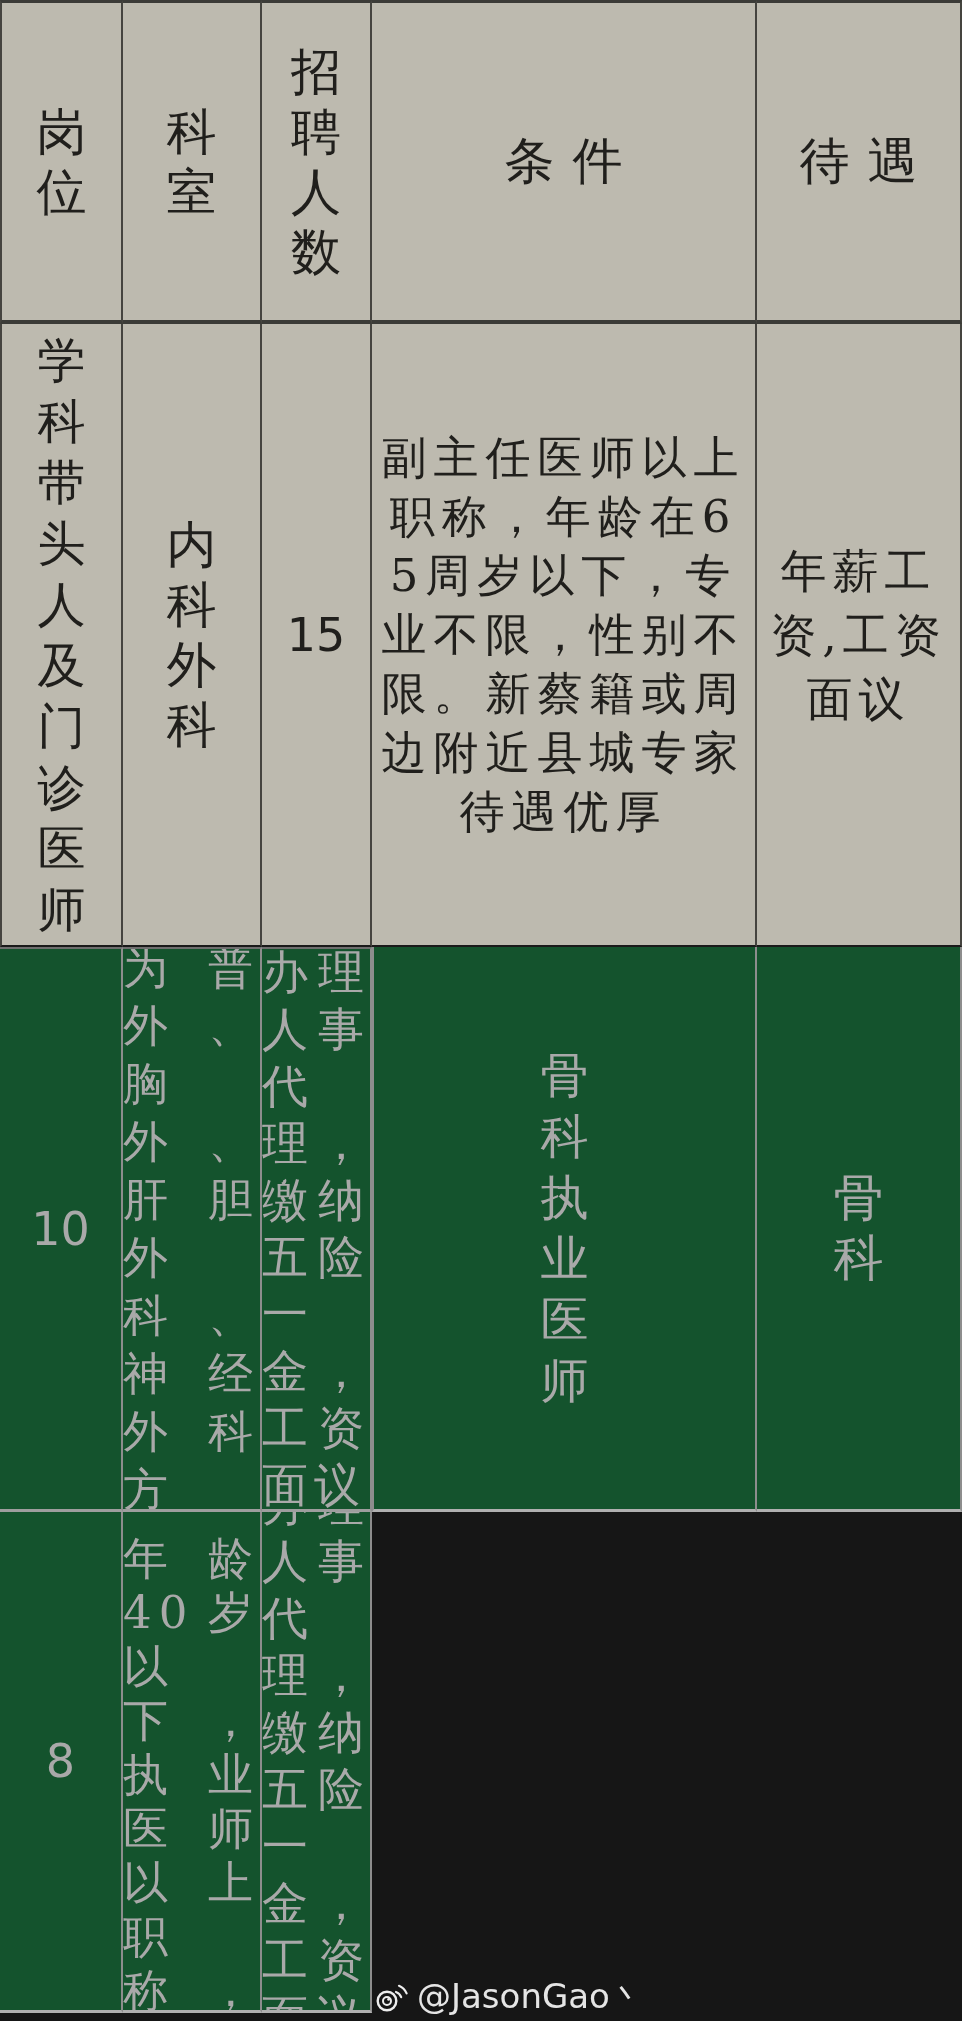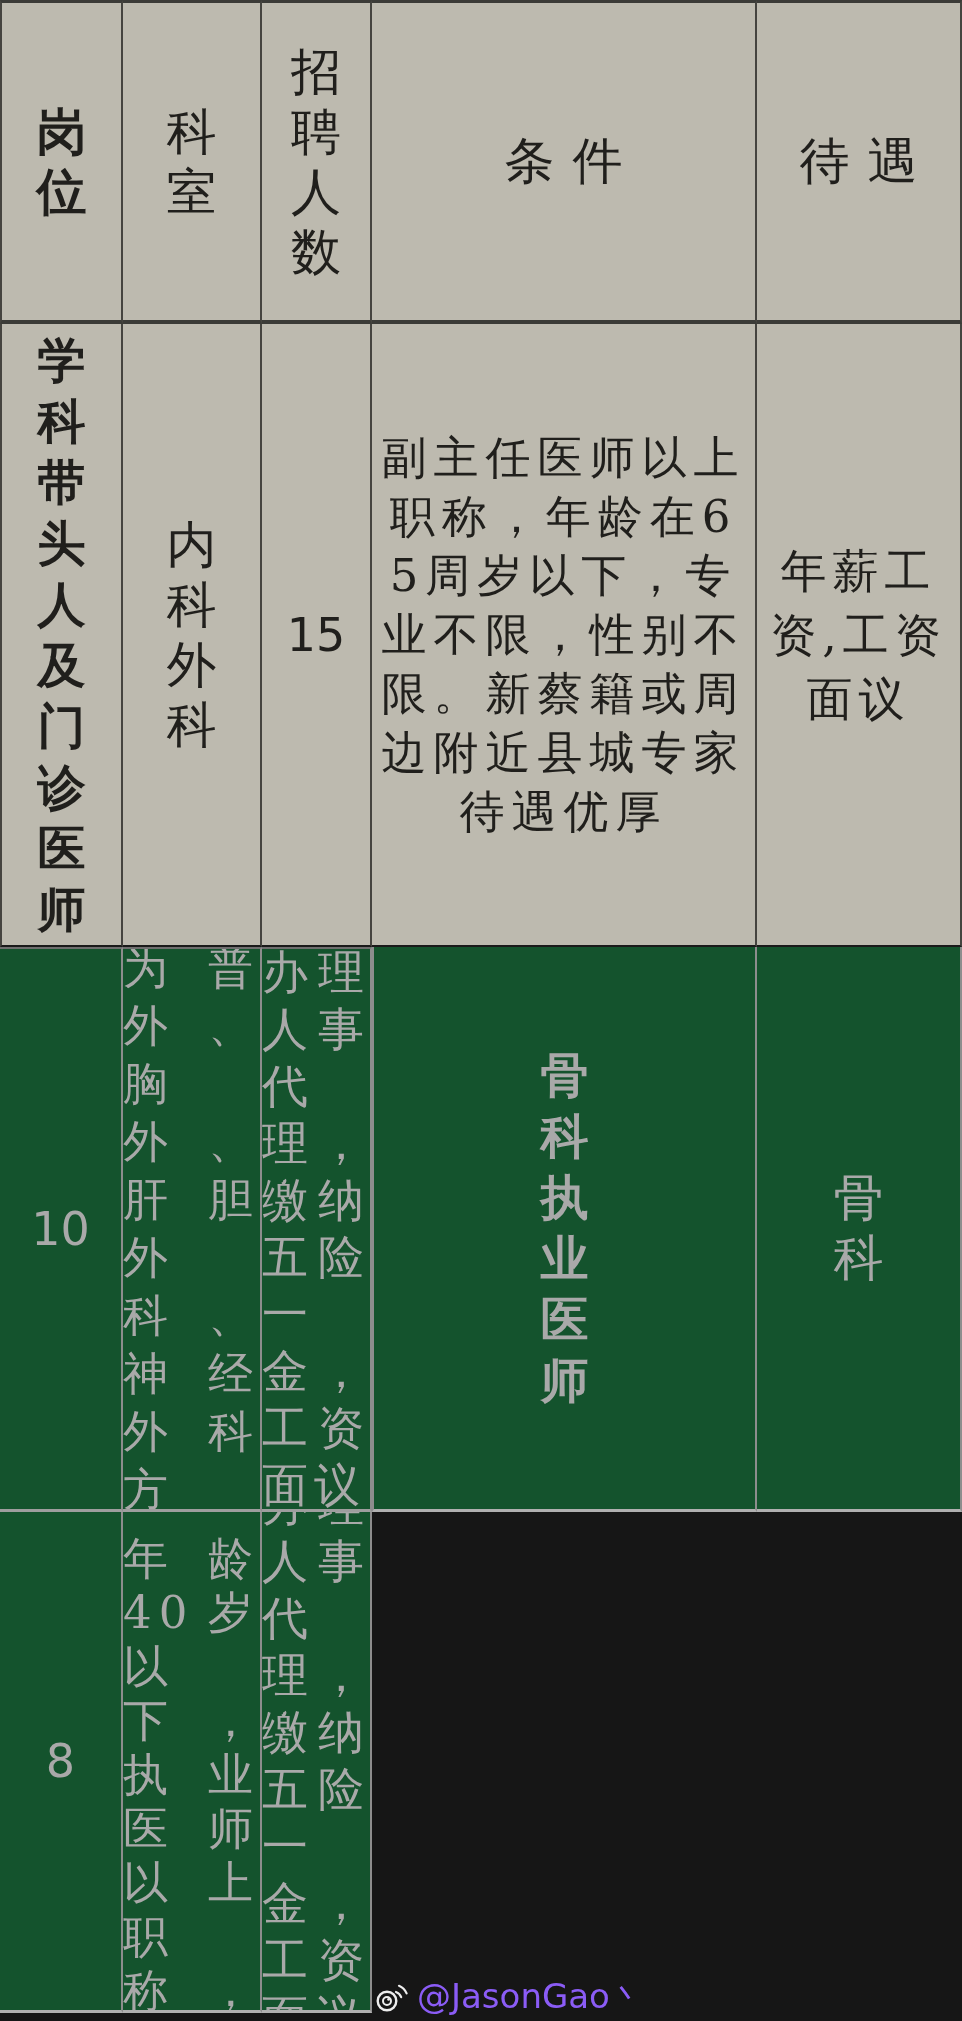--- a/index.html
+++ b/index.html
@@ -13,21 +13,21 @@
     grid-template-columns:123px 139px 110px 385px 205px;
     grid-template-rows:324px 623px 565px 501px 8px;
     background:#161616;
   }
 
   .cell {
     display:flex; align-items:center; justify-content:center;
     overflow:hidden;
     border-right:2px solid var(--bc);
   }
-  .first { border-left:2px solid var(--bc);font-weight:bold; }
+  .first { border-left:2px solid var(--bc); }
 
   
   .light { --bc:#45443f; background:#bdbaaf; color:#201f1c; }
   
   .dark  { --bc:#8d8d8d; background:#14532d; color:#a9a9a9; }
 
   .hdr   { border-top:3px solid #3b3b37; border-bottom:4px solid #3b3b37; }
   .r1    { border-bottom:2px solid #1a1a1a; }
   .r2    { border-top:2px solid #6f6f6f; border-bottom:3px solid #9e9e9e; }
   .r3    { border-bottom:3px solid #b0b0b0; }
@@ -54,21 +54,21 @@
   .top { align-items:flex-start; padding-top:20px; }
 
   
   .treat   { width:178px; font-size:46px; letter-spacing:6px; }
   .treat-c { line-height:64px; text-align:center; }
   .treat-j { line-height:57px; text-align:justify; text-justify:inter-character; }
 
   .watermark {
     position:absolute; left:374px; top:1974px;
     display:flex; align-items:center; gap:7px;
-    color:#8b5cf6;
+    color:#e5e5e5;
     font-family:"DejaVu Sans", sans-serif;
     font-size:34px;
     white-space:nowrap;
   }
   .watermark svg { display:block; }
 </style>
 </head>
 <body>
 
 <div class="table">

